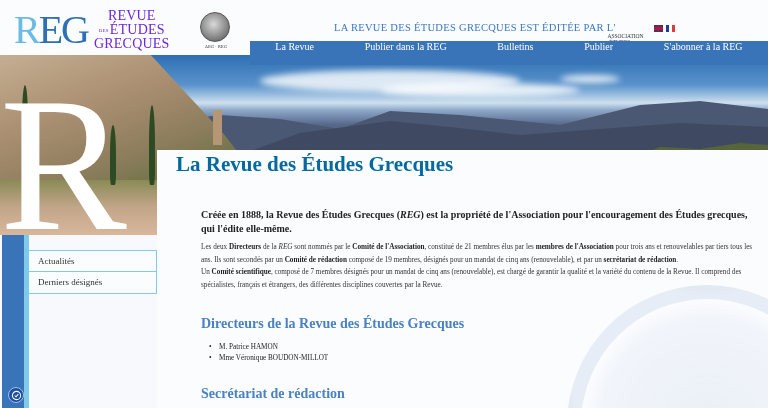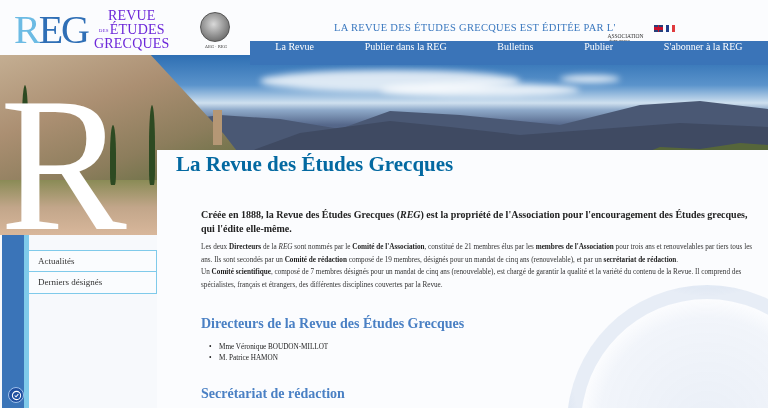--- a/index.html
+++ b/index.html
@@ -159,17 +159,17 @@
 
   <p class="lead"><span>Créée en 1888, la Revue des Études Grecques (</span><i>REG</i><span>) est la propriété de l'Association pour l'encouragement des Études grecques, qui l'édite elle-même.</span></p>
 
   <div class="body-text">
     <p><span>Les deux </span><b>Directeurs</b><span> de la </span><i>REG</i><span> sont nommés par le </span><b>Comité de l'Association</b><span>, constitué de 21 membres élus par les </span><b>membres de l'Association</b><span> pour trois ans et renouvelables par tiers tous les ans. Ils sont secondés par un </span><b>Comité de rédaction</b><span> composé de 19 membres, désignés pour un mandat de cinq ans (renouvelable), et par un </span><b>secrétariat de rédaction</b><span>.</span></p>
     <p><span>Un </span><b>Comité scientifique</b><span>, composé de 7 membres désignés pour un mandat de cinq ans (renouvelable), est chargé de garantir la qualité et la variété du contenu de la Revue. Il comprend des spécialistes, français et étrangers, des différentes disciplines couvertes par la Revue.</span></p>
   </div>
 
   <h2 class="h2 directors">Directeurs de la Revue des Études Grecques</h2>
   <ul class="people">
+    <li>M. Patrice HAMON</li>
     <li>Mme Véronique BOUDON-MILLOT</li>
-    <li>M. Patrice HAMON</li>
   </ul>
   <h2 class="h2 secretariat">Secrétariat de rédaction</h2>
 </main>
 
 </body></html>

